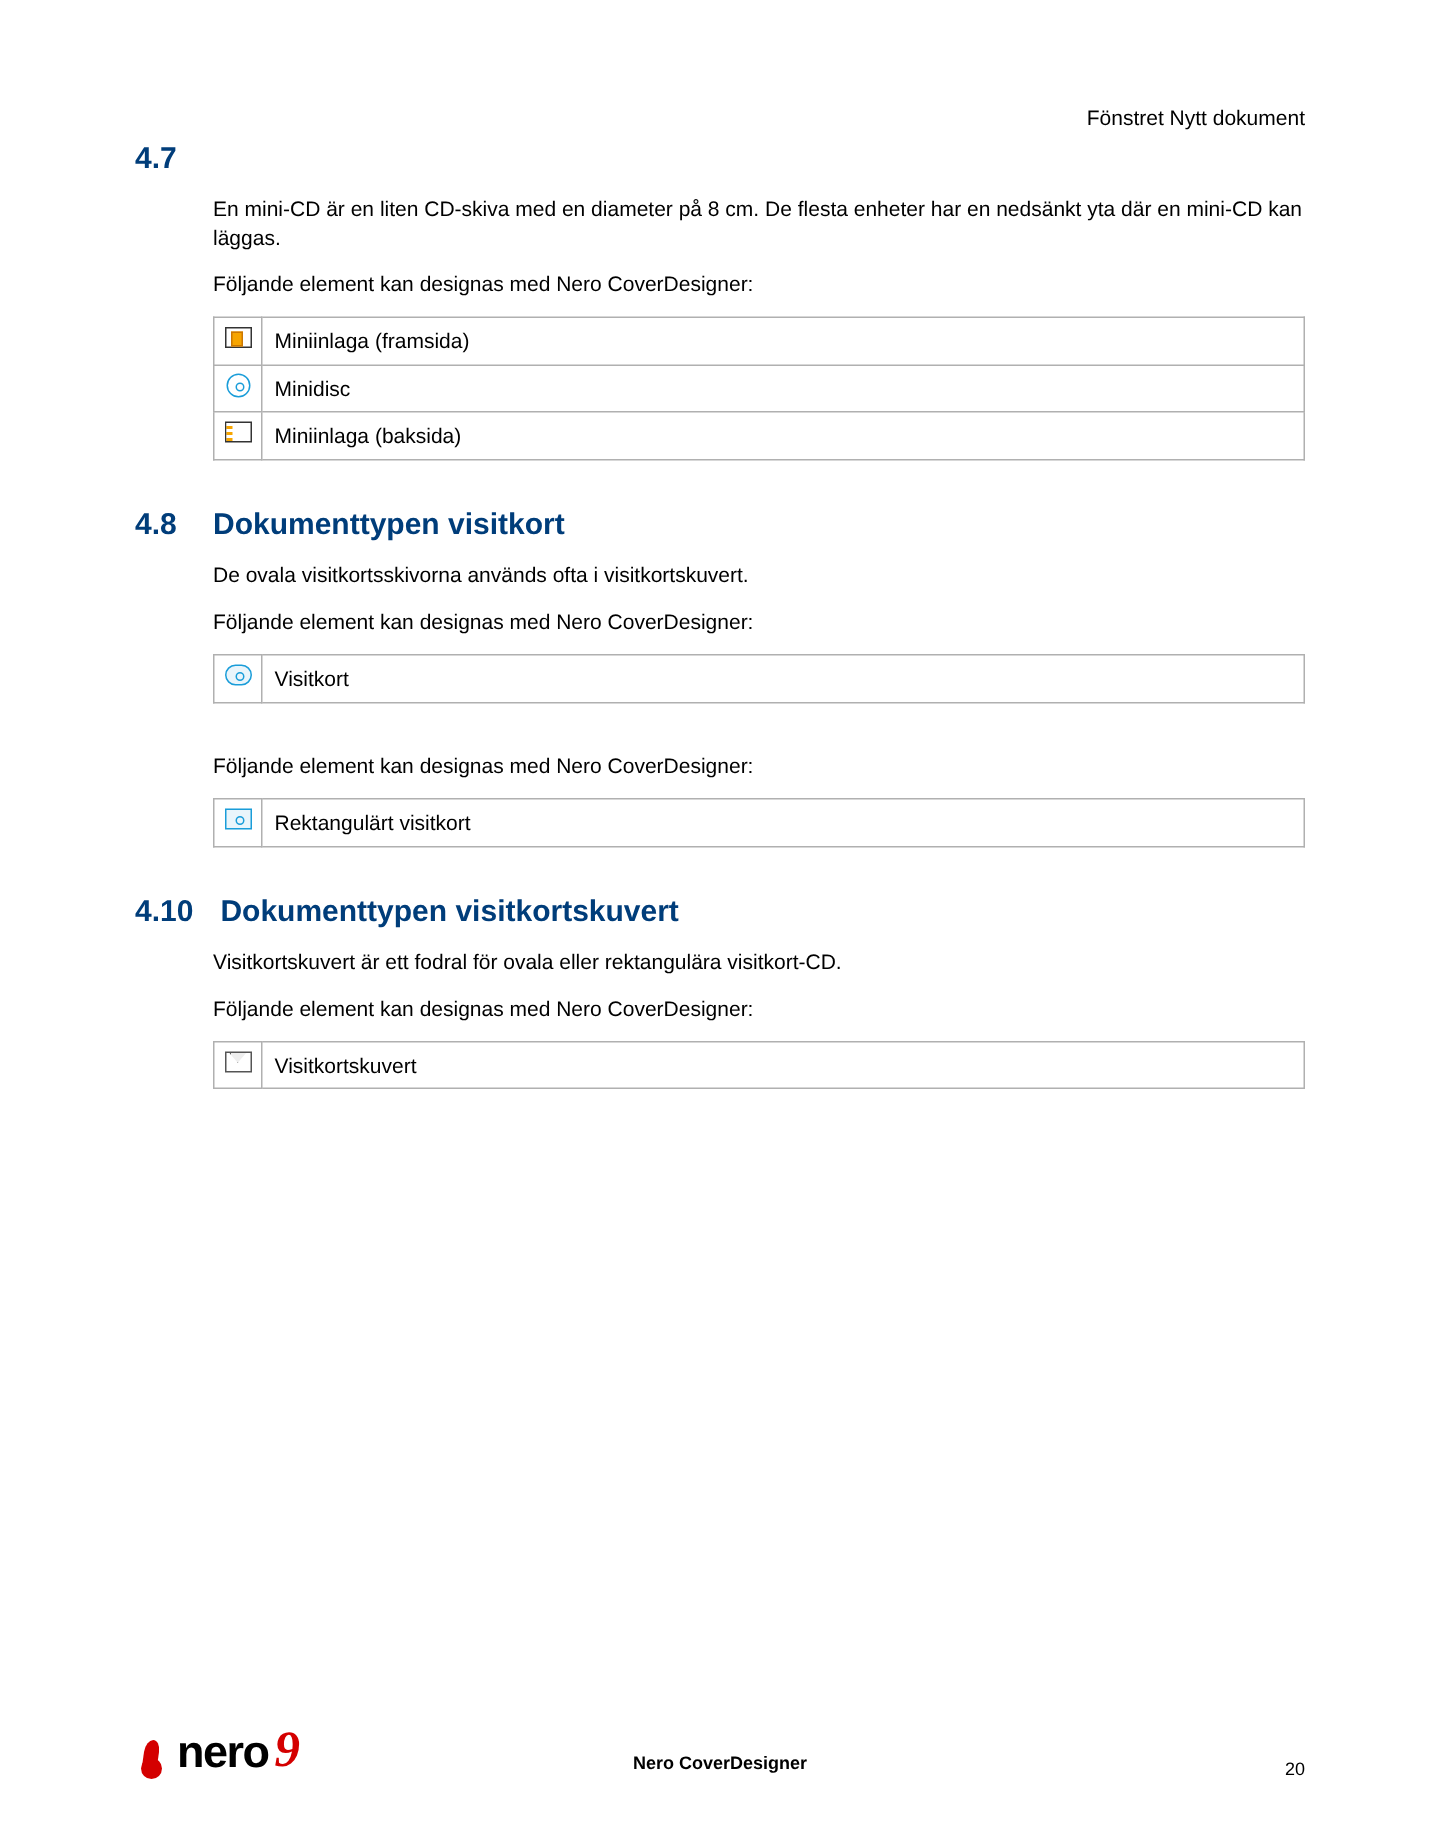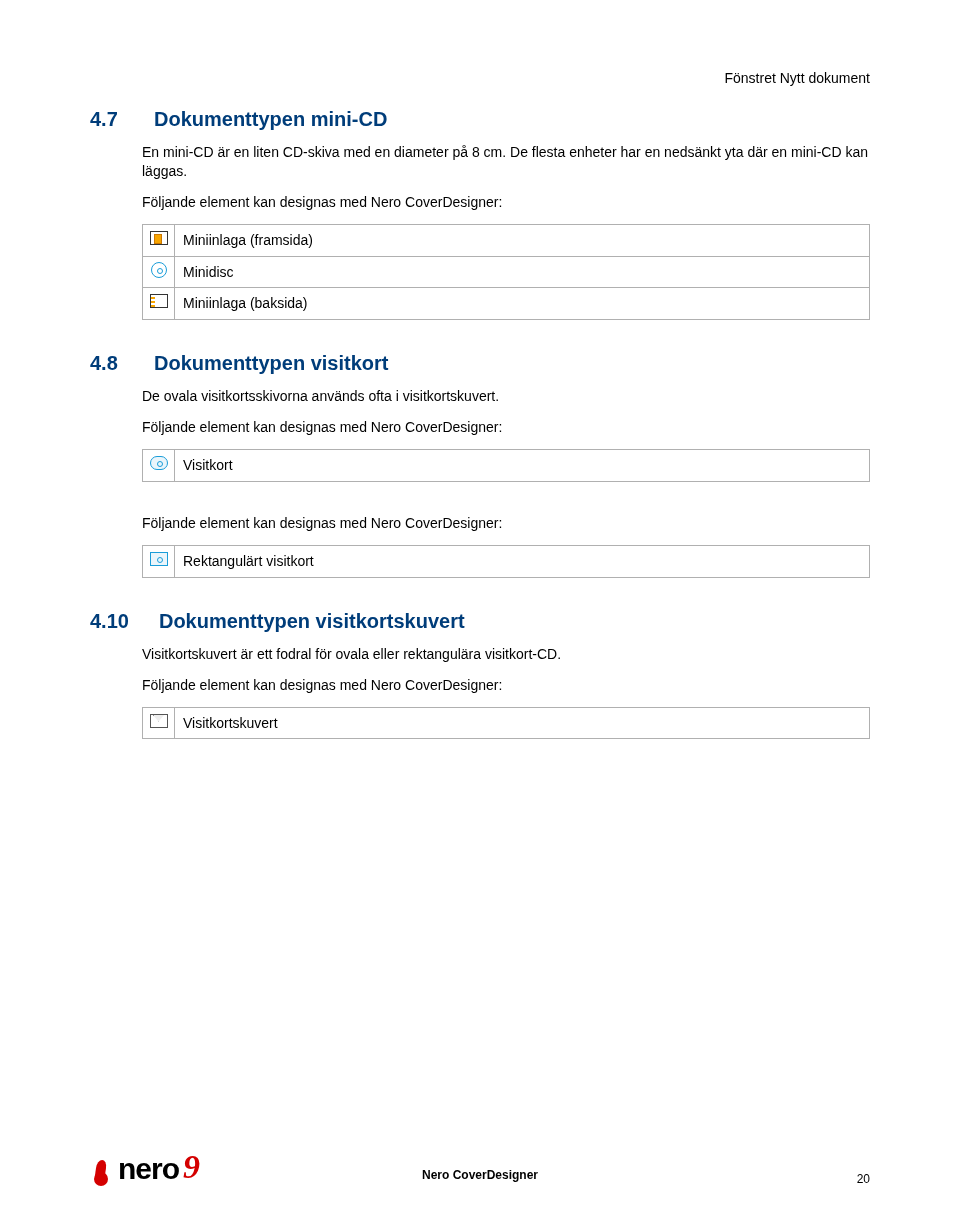--- a/index.html
+++ b/index.html
@@ -10,28 +10,28 @@
     background: #fff;
     position: relative;
     color: #000;
   }
   .page {
     padding: 70px 90px 0 90px;
   }
   .header-right {
     text-align: right;
     font-size: 14px;
-    margin-bottom: 22px;
+    margin-bottom: 9px;
   }
   .section {
     margin-bottom: 32px;
   }
   .section-heading {
     display: flex;
-    gap: 30px;
+    gap: 18px;
     color: #003d7a;
     font-weight: bold;
     font-size: 20px;
     margin-bottom: 8px;
   }
   .section-number { min-width: 34px; }
   .section-body {
     margin-left: 52px;
     font-size: 14px;
     line-height: 1.35;
@@ -203,21 +203,20 @@
 </style>
 </head>
 <body>
 
 <div class="page">
   <div class="header-right">Fönstret Nytt dokument</div>
 
   <div class="section">
     <div class="section-heading">
       <span class="section-number">4.7</span>
-      <span>Dokumenttypen mini-CD</span>
     </div>
     <div class="section-body">
       <p>En mini-CD är en liten CD-skiva med en diameter på 8 cm. De flesta enheter har en nedsänkt yta där en mini-CD kan läggas.</p>
       <p>Följande element kan designas med Nero CoverDesigner:</p>
       <table class="element-table">
         <tbody>
             <tr>
           <td class="icon-cell"><span class="ico ico-booklet-front"></span></td>
           <td>Miniinlaga (framsida)</td>
         </tr>

